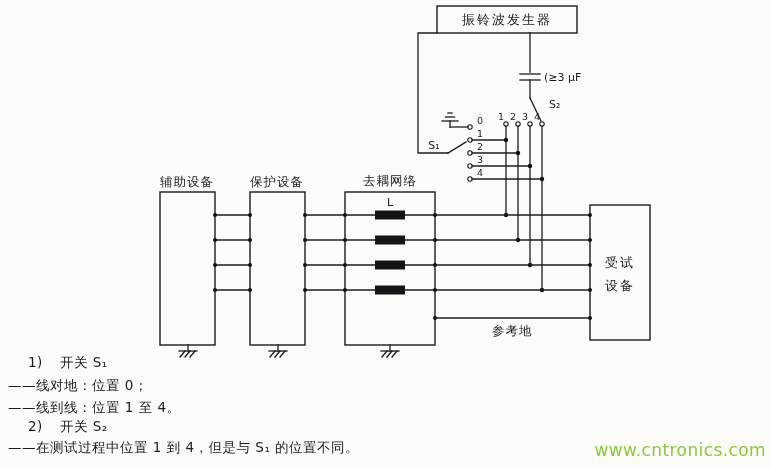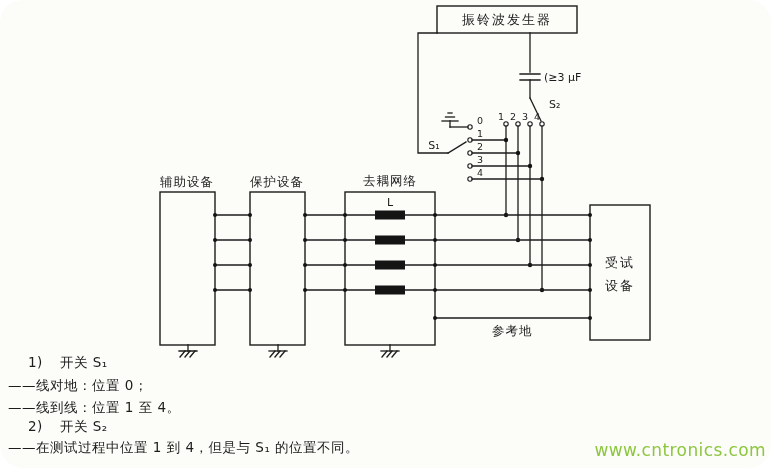--- a/index.html
+++ b/index.html
@@ -1,16 +1,16 @@
 <!DOCTYPE html>
 <html><head>
 <meta charset="utf-8">
 <style>
   html,body{margin:0;padding:0;background:#ffffff;}
-  .stage{width:771px;height:468px;background:#fcfcf9;position:relative;overflow:hidden;border-radius:23px;}
+  .stage{width:771px;height:468px;background:#fcfcf9;position:relative;overflow:hidden;}
   svg{display:block;}
   .lbl{font-family:"DejaVu Sans","Liberation Sans",sans-serif;fill:#1c1c1c;}
   .t13{font-size:13px;letter-spacing:2px;}
   .t12{font-size:12.5px;letter-spacing:1px;}
   .t11{font-size:11px;}
   .t9{font-size:9.5px;}
   .note{font-size:13.5px;letter-spacing:0.5px;}
   .wm{font-family:"DejaVu Sans","Liberation Sans",sans-serif;font-size:17px;font-weight:500;letter-spacing:0.4px;}
   line,polyline,path{stroke:#1c1c1c;stroke-width:1.3;fill:none;stroke-linecap:square;}
   .box{fill:none;stroke:#1c1c1c;stroke-width:1.4;}

